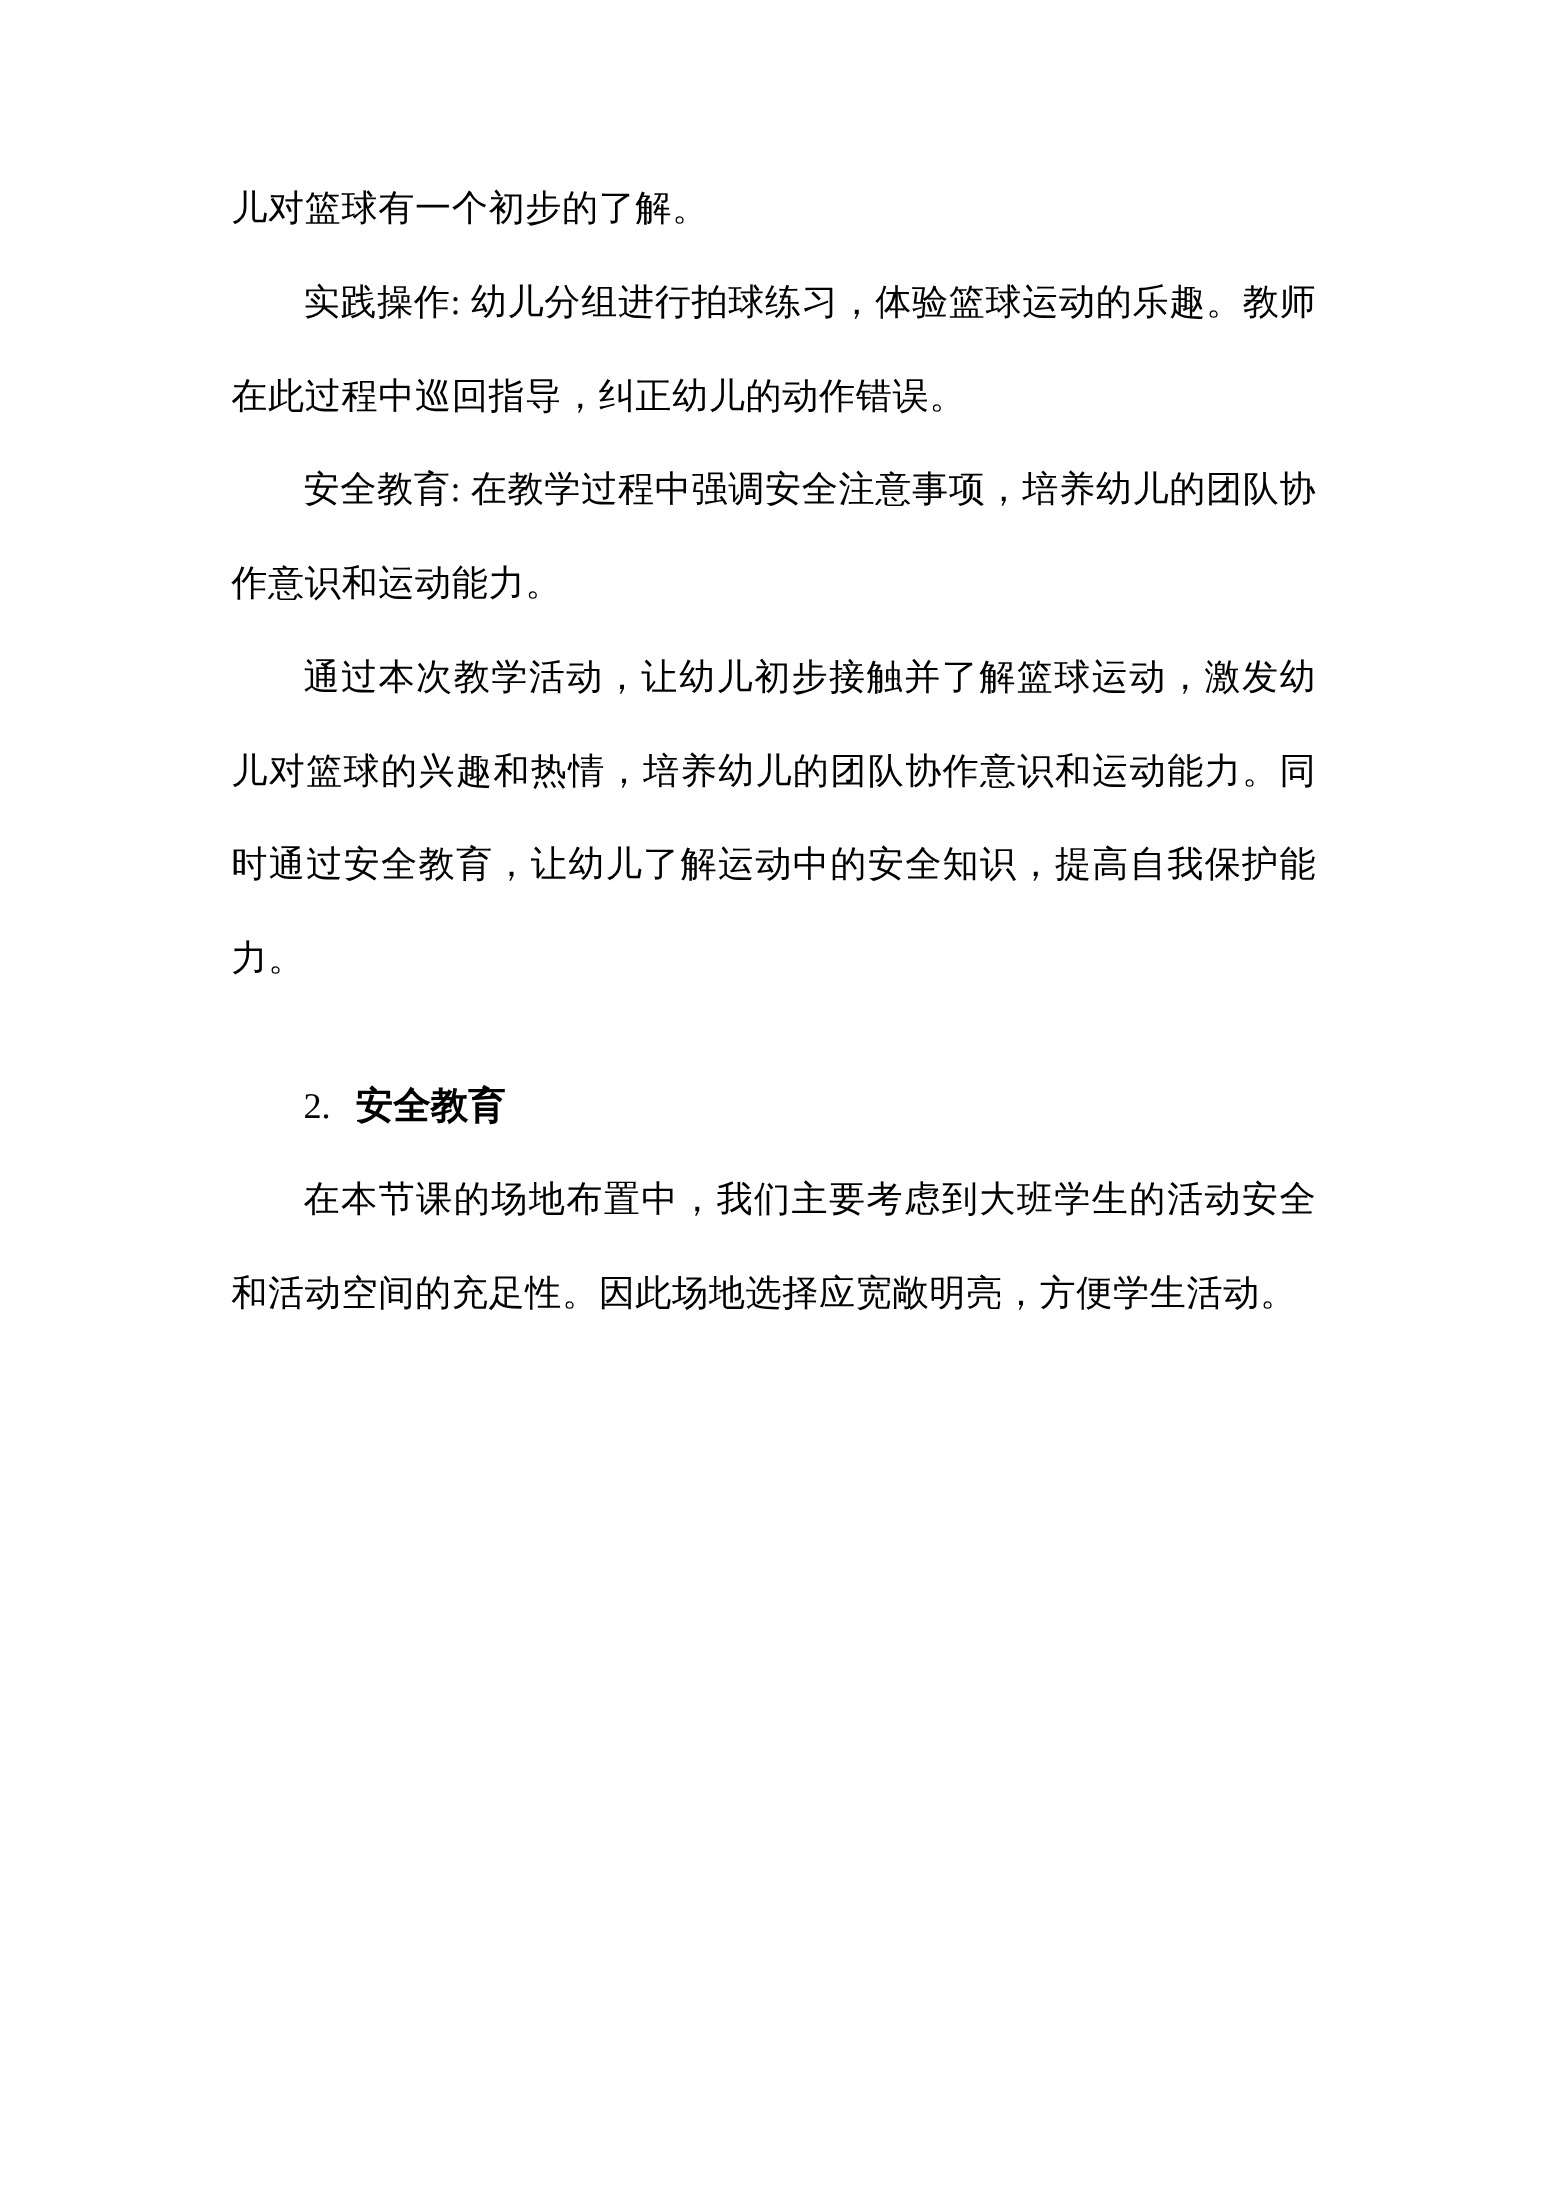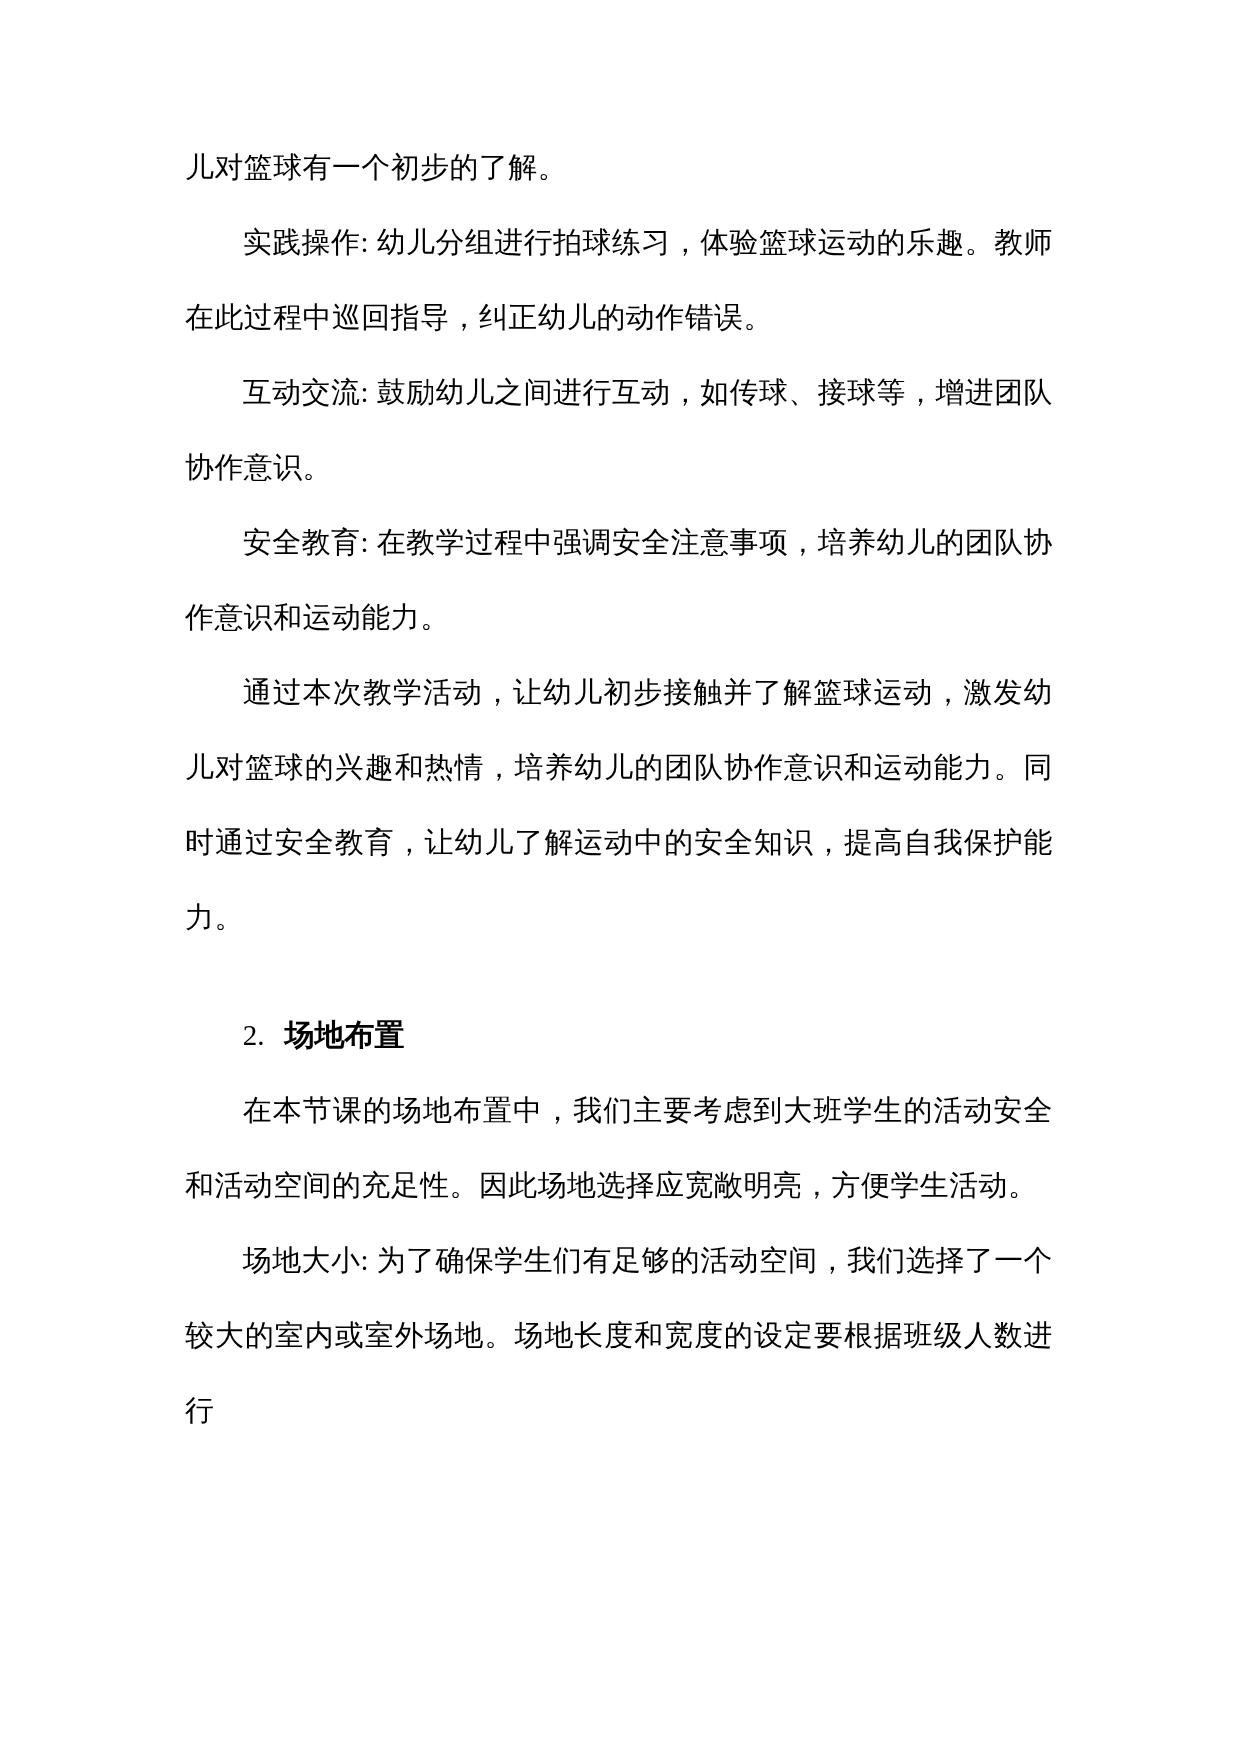--- a/index.html
+++ b/index.html
@@ -44,21 +44,19 @@
     font-weight: bold;
     font-size: 30px;
   }
 </style>
 </head>
 <body>
 
 <div class="page">
   <p class="body-line">儿对篮球有一个初步的了解。</p>
   <p class="body-line indent">实践操作: 幼儿分组进行拍球练习，体验篮球运动的乐趣。教师在此过程中巡回指导，纠正幼儿的动作错误。</p>
-  <p class="body-line indent">互动交流: 鼓励幼儿之间进行互动，如传球、接球等，增进团队协作意识。</p>
   <p class="body-line indent">安全教育: 在教学过程中强调安全注意事项，培养幼儿的团队协作意识和运动能力。</p>
   <p class="body-line indent">通过本次教学活动，让幼儿初步接触并了解篮球运动，激发幼儿对篮球的兴趣和热情，培养幼儿的团队协作意识和运动能力。同时通过安全教育，让幼儿了解运动中的安全知识，提高自我保护能力。</p>
 
-  <p class="heading"><span class="num">2.</span><span class="title">场地布置</span></p>
+  <p class="heading"><span class="num">2.</span><span class="title">安全教育</span></p>
 
   <p class="body-line indent">在本节课的场地布置中，我们主要考虑到大班学生的活动安全和活动空间的充足性。因此场地选择应宽敞明亮，方便学生活动。</p>
-  <p class="body-line indent">场地大小: 为了确保学生们有足够的活动空间，我们选择了一个较大的室内或室外场地。场地长度和宽度的设定要根据班级人数进行</p>
 </div>
 
 </body></html>

